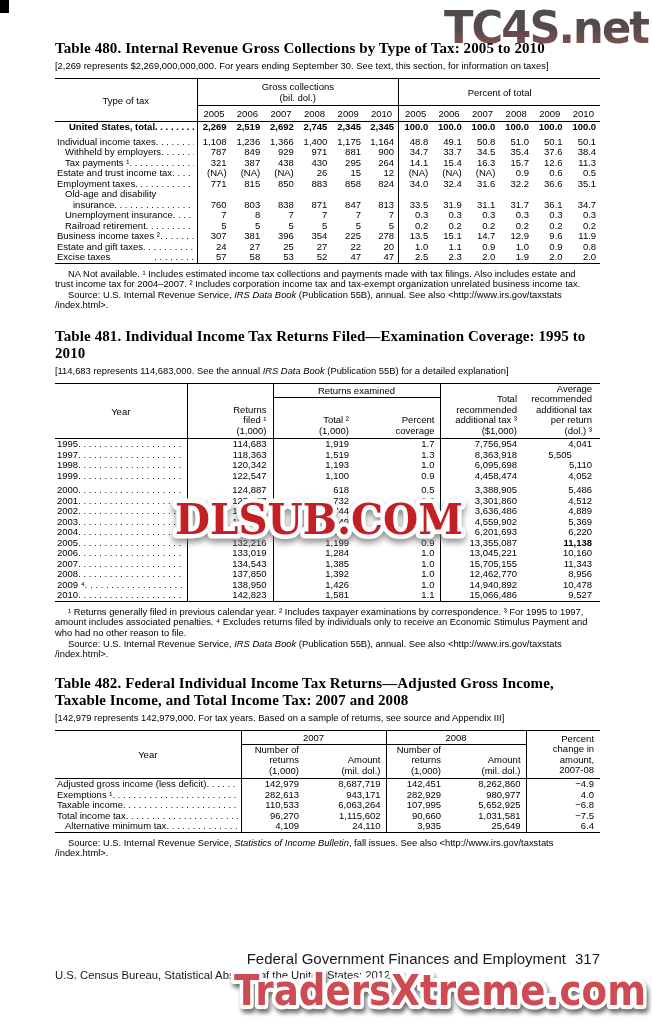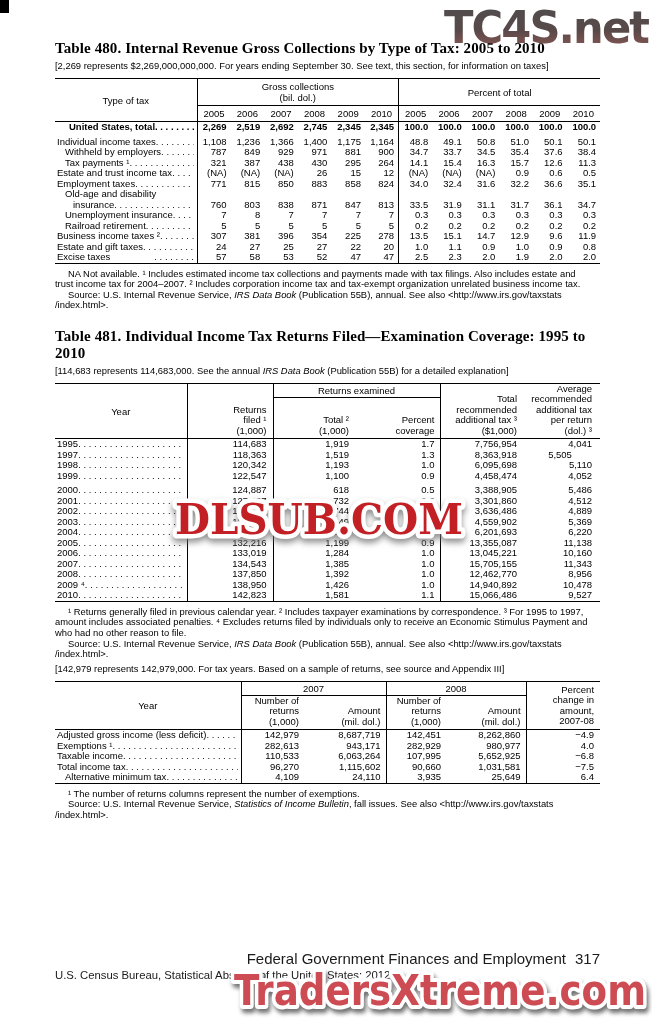--- a/index.html
+++ b/index.html
@@ -551,21 +551,21 @@
             <td class="stub rr">
               <div class="stubcell" style="padding-left: 2px;">
                 <span class="lbl">2005</span>
                 <span class="leader"></span>
               </div>
             </td>
             <td class="num rr" style="padding-right: 6px;">132,216</td>
             <td class="num" style="padding-right: 16px;">1,199</td>
             <td class="num rr" style="padding-right: 5px;">0.9</td>
             <td class="num" style="padding-right: 8px;">13,355,087</td>
-            <td class="num" style="padding-right: 8px;">11,138</td>
+            <td class="num" style="padding-right: 8px; font-weight: bold;">11,138</td>
           </tr>
           <tr>
             <td class="stub rr">
               <div class="stubcell" style="padding-left: 2px;">
                 <span class="lbl">2006</span>
                 <span class="leader"></span>
               </div>
             </td>
             <td class="num rr" style="padding-right: 6px;">133,019</td>
             <td class="num" style="padding-right: 16px;">1,284</td>
@@ -629,20 +629,21 @@
     </table>
 
     <div class="notes">
       <p>¹ Returns generally filed in previous calendar year. ² Includes taxpayer examinations by correspondence. ³ For 1995 to 1997,
 amount includes associated penalties. ⁴ Excludes returns filed by individuals only to receive an Economic Stimulus Payment and
 who had no other reason to file.</p>
       <p><span>Source: U.S. Internal Revenue Service, </span><i>IRS Data Book</i><span> (Publication 55B), annual. See also &lt;http://www.irs.gov/taxstats
 /index.html&gt;.</span></p>
     </div>
 
+    <div class="tbl-title t482-title">Table 482. Federal Individual Income Tax Returns—Adjusted Gross Income, Taxable Income, and Total Income Tax: 2007 and 2008</div>
     <div class="headnote">[142,979 represents 142,979,000. For tax years. Based on a sample of returns, see source and Appendix III]</div>
 
     <table class="t482">
       <colgroup>
         <col style="width:186px">
           <col style="width:72px">
           <col style="width:73px">
         <col style="width:69px">
           <col style="width:71px">
           <col style="width:74px">
@@ -733,21 +734,20 @@
             <td class="num" style="padding-right: 14px;">4,109</td>
             <td class="num rr" style="padding-right: 5px;">24,110</td>
             <td class="num" style="padding-right: 14px;">3,935</td>
             <td class="num rr" style="padding-right: 5px;">25,649</td>
             <td class="num" style="padding-right: 6px;">6.4</td>
           </tr>
         </tbody>
     </table>
 
     <div class="notes">
-      <p>¹ The number of returns columns represent the number of exemptions.</p>
       <p><span>Source: U.S. Internal Revenue Service, </span><i>Statistics of Income Bulletin</i><span>, fall issues. See also &lt;http://www.irs.gov/taxstats
 /index.html&gt;.</span></p>
     </div>
   </div>
 
   <div class="footer-chapter">
     <span>Federal Government Finances and Employment</span><span class="pageno">317</span>
   </div>
   <div class="footer-credit">U.S. Census Bureau, Statistical Abstract of the United States: 2012</div>
 

